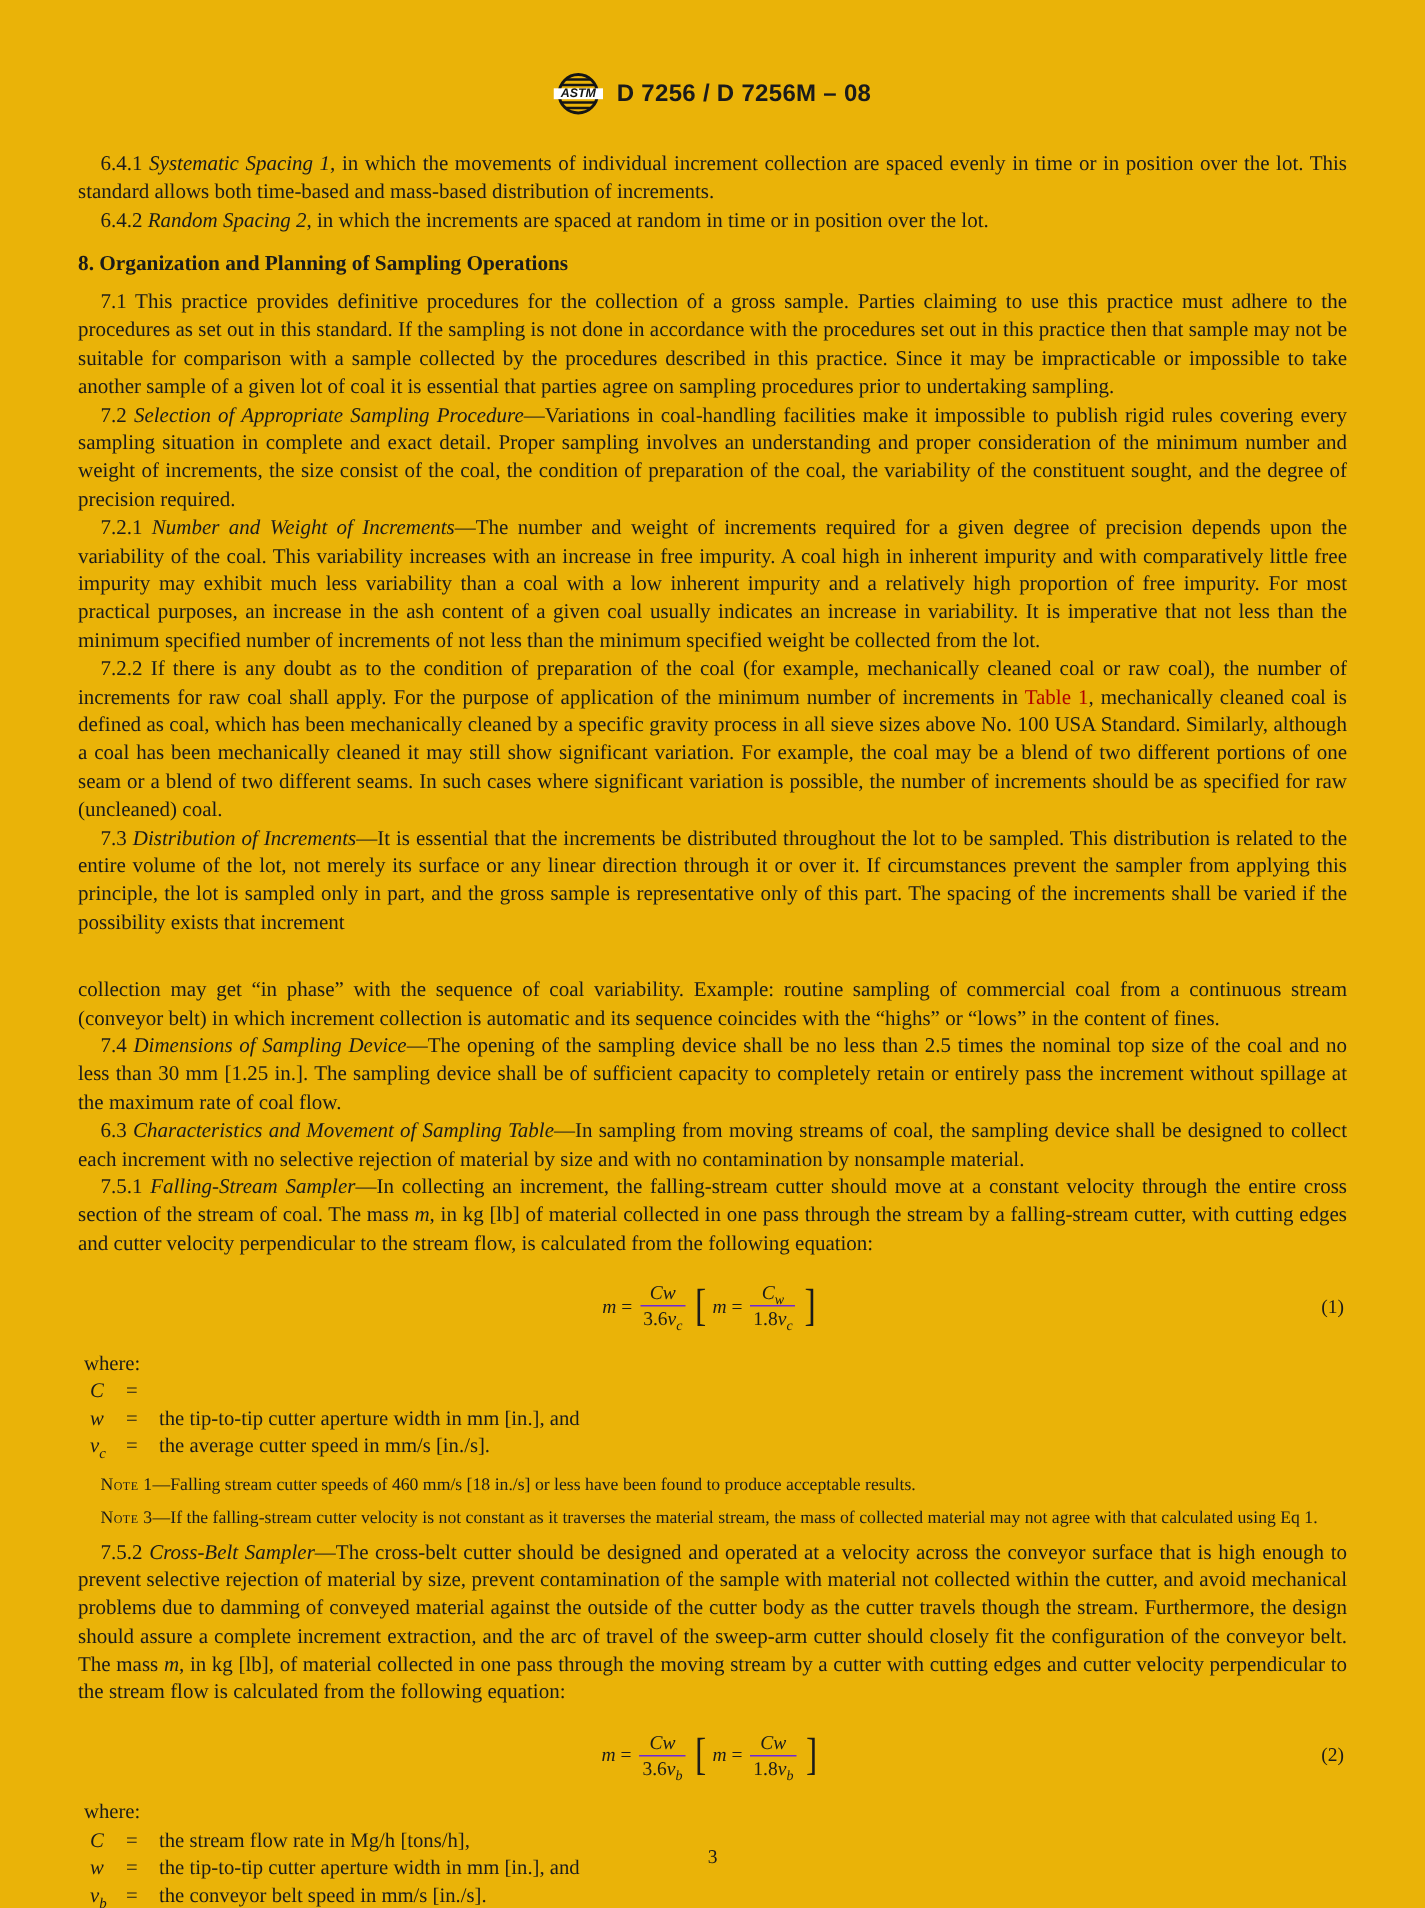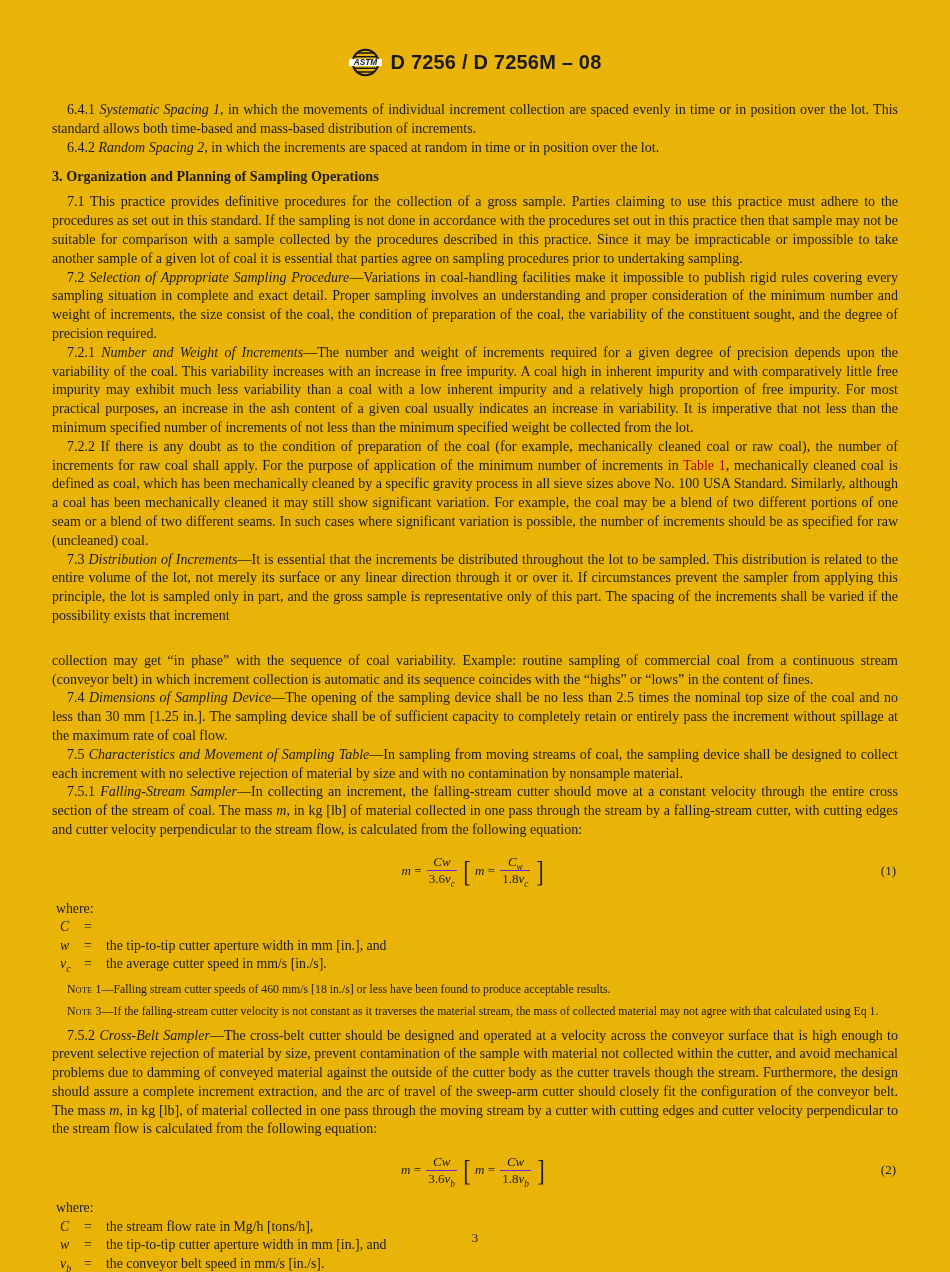--- a/index.html
+++ b/index.html
@@ -9,21 +9,21 @@
     background:#eab308; color:#1b1b1b; overflow:hidden;
     font-family:"Liberation Serif", serif;
     padding:46px 52px 0 52px;
   }
   .page-header {
     display:flex; justify-content:center; align-items:center; gap:9px;
     margin-bottom:22px;
   }
   .doc-title {
     font-family:"Liberation Sans", sans-serif;
-    font-weight:bold; font-size:20px; letter-spacing:0.2px;
+    font-weight:bold; font-size:16px; letter-spacing:0.2px;
   }
   .columns { display:flex; gap:26px;flex-direction:column; }
   .col { flex:1 1 0; min-width:0; }
 
   p.body-p {
     font-size:14px; line-height:18.8px; text-align:justify; text-indent:15px;
   }
   p.body-p.noindent { text-indent:0; }
   .it { font-style:italic; }
   .xref { color:#b00000; cursor:pointer; }
@@ -95,31 +95,31 @@
         <text x="20" y="22.8" text-anchor="middle" font-family="Liberation Sans, sans-serif" font-size="10" font-weight="bold" font-style="italic" fill="#151515">ASTM</text>
       </svg>
     </span>
     <div class="doc-title">D 7256 / D 7256M – 08</div>
   </header>
 
   <main class="columns">
     <div class="col" id="col-left">
         <p class="body-p"><span>6.4.1 </span><span class="it">Systematic Spacing 1</span><span>, in which the movements of individual increment collection are spaced evenly in time or in position over the lot. This standard allows both time-based and mass-based distribution of increments.</span></p>
         <p class="body-p"><span>6.4.2 </span><span class="it">Random Spacing 2</span><span>, in which the increments are spaced at random in time or in position over the lot.</span></p>
-        <h2 class="section-heading">3.  Organization and Planning of Sampling Operations</h2>
+        <h2 class="section-heading">8.  Organization and Planning of Sampling Operations</h2>
         <p class="body-p"><span>7.1 This practice provides definitive procedures for the collection of a gross sample. Parties claiming to use this practice must adhere to the procedures as set out in this standard. If the sampling is not done in accordance with the procedures set out in this practice then that sample may not be suitable for comparison with a sample collected by the procedures described in this practice. Since it may be impracticable or impossible to take another sample of a given lot of coal it is essential that parties agree on sampling procedures prior to undertaking sampling.</span></p>
         <p class="body-p"><span>7.2 </span><span class="it">Selection of Appropriate Sampling Procedure</span><span>—Variations in coal-handling facilities make it impossible to publish rigid rules covering every sampling situation in complete and exact detail. Proper sampling involves an understanding and proper consideration of the minimum number and weight of increments, the size consist of the coal, the condition of preparation of the coal, the variability of the constituent sought, and the degree of precision required.</span></p>
         <p class="body-p"><span>7.2.1 </span><span class="it">Number and Weight of Increments</span><span>—The number and weight of increments required for a given degree of precision depends upon the variability of the coal. This variability increases with an increase in free impurity. A coal high in inherent impurity and with comparatively little free impurity may exhibit much less variability than a coal with a low inherent impurity and a relatively high proportion of free impurity. For most practical purposes, an increase in the ash content of a given coal usually indicates an increase in variability. It is imperative that not less than the minimum specified number of increments of not less than the minimum specified weight be collected from the lot.</span></p>
         <p class="body-p"><span>7.2.2 If there is any doubt as to the condition of preparation of the coal (for example, mechanically cleaned coal or raw coal), the number of increments for raw coal shall apply. For the purpose of application of the minimum number of increments in </span><span class="xref">Table 1</span><span>, mechanically cleaned coal is defined as coal, which has been mechanically cleaned by a specific gravity process in all sieve sizes above No. 100 USA Standard. Similarly, although a coal has been mechanically cleaned it may still show significant variation. For example, the coal may be a blend of two different portions of one seam or a blend of two different seams. In such cases where significant variation is possible, the number of increments should be as specified for raw (uncleaned) coal.</span></p>
         <p class="body-p"><span>7.3 </span><span class="it">Distribution of Increments</span><span>—It is essential that the increments be distributed throughout the lot to be sampled. This distribution is related to the entire volume of the lot, not merely its surface or any linear direction through it or over it. If circumstances prevent the sampler from applying this principle, the lot is sampled only in part, and the gross sample is representative only of this part. The spacing of the increments shall be varied if the possibility exists that increment</span></p>
       </div>
     <div class="col" id="col-right">
         <p class="body-p noindent"><span>collection may get “in phase” with the sequence of coal variability. Example: routine sampling of commercial coal from a continuous stream (conveyor belt) in which increment collection is automatic and its sequence coincides with the “highs” or “lows” in the content of fines.</span></p>
         <p class="body-p"><span>7.4 </span><span class="it">Dimensions of Sampling Device</span><span>—The opening of the sampling device shall be no less than 2.5 times the nominal top size of the coal and no less than 30 mm [1.25 in.]. The sampling device shall be of sufficient capacity to completely retain or entirely pass the increment without spillage at the maximum rate of coal flow.</span></p>
-        <p class="body-p"><span>7.5 </span><span class="it">Characteristics and Movement of Sampling Table</span><span>—In sampling from moving streams of coal, the sampling device shall be designed to collect each increment with no selective rejection of material by size and with no contamination by nonsample material.</span></p>
+        <p class="body-p"><span>6.3 </span><span class="it">Characteristics and Movement of Sampling Table</span><span>—In sampling from moving streams of coal, the sampling device shall be designed to collect each increment with no selective rejection of material by size and with no contamination by nonsample material.</span></p>
         <p class="body-p"><span>7.5.1 </span><span class="it">Falling-Stream Sampler</span><span>—In collecting an increment, the falling-stream cutter should move at a constant velocity through the entire cross section of the stream of coal. The mass </span><span class="it">m</span><span>, in kg [lb] of material collected in one pass through the stream by a falling-stream cutter, with cutting edges and cutter velocity perpendicular to the stream flow, is calculated from the following equation:</span></p>
         <div class="equation">
           <span class="eq-inner"><span class="it">m</span><span> = </span><span class="frac"><span class="num"><span class="it">Cw</span></span><span class="den"><span>3.6</span><span class="it">v</span><sub class="it">c</sub></span></span><span class="eq-bracket">[</span><span class="it">m</span><span> = </span><span class="frac"><span class="num"><span class="it">C</span><sub class="it">w</sub></span><span class="den"><span>1.8</span><span class="it">v</span><sub class="it">c</sub></span></span><span class="eq-bracket">]</span></span>
           <span class="eq-number">(1)</span>
         </div>
         <div class="where">
           <div class="where-intro">where:</div>
           <div class="where-row">
             <span class="where-sym"><span class="it">C</span></span>
             <span class="where-eq">=</span>

